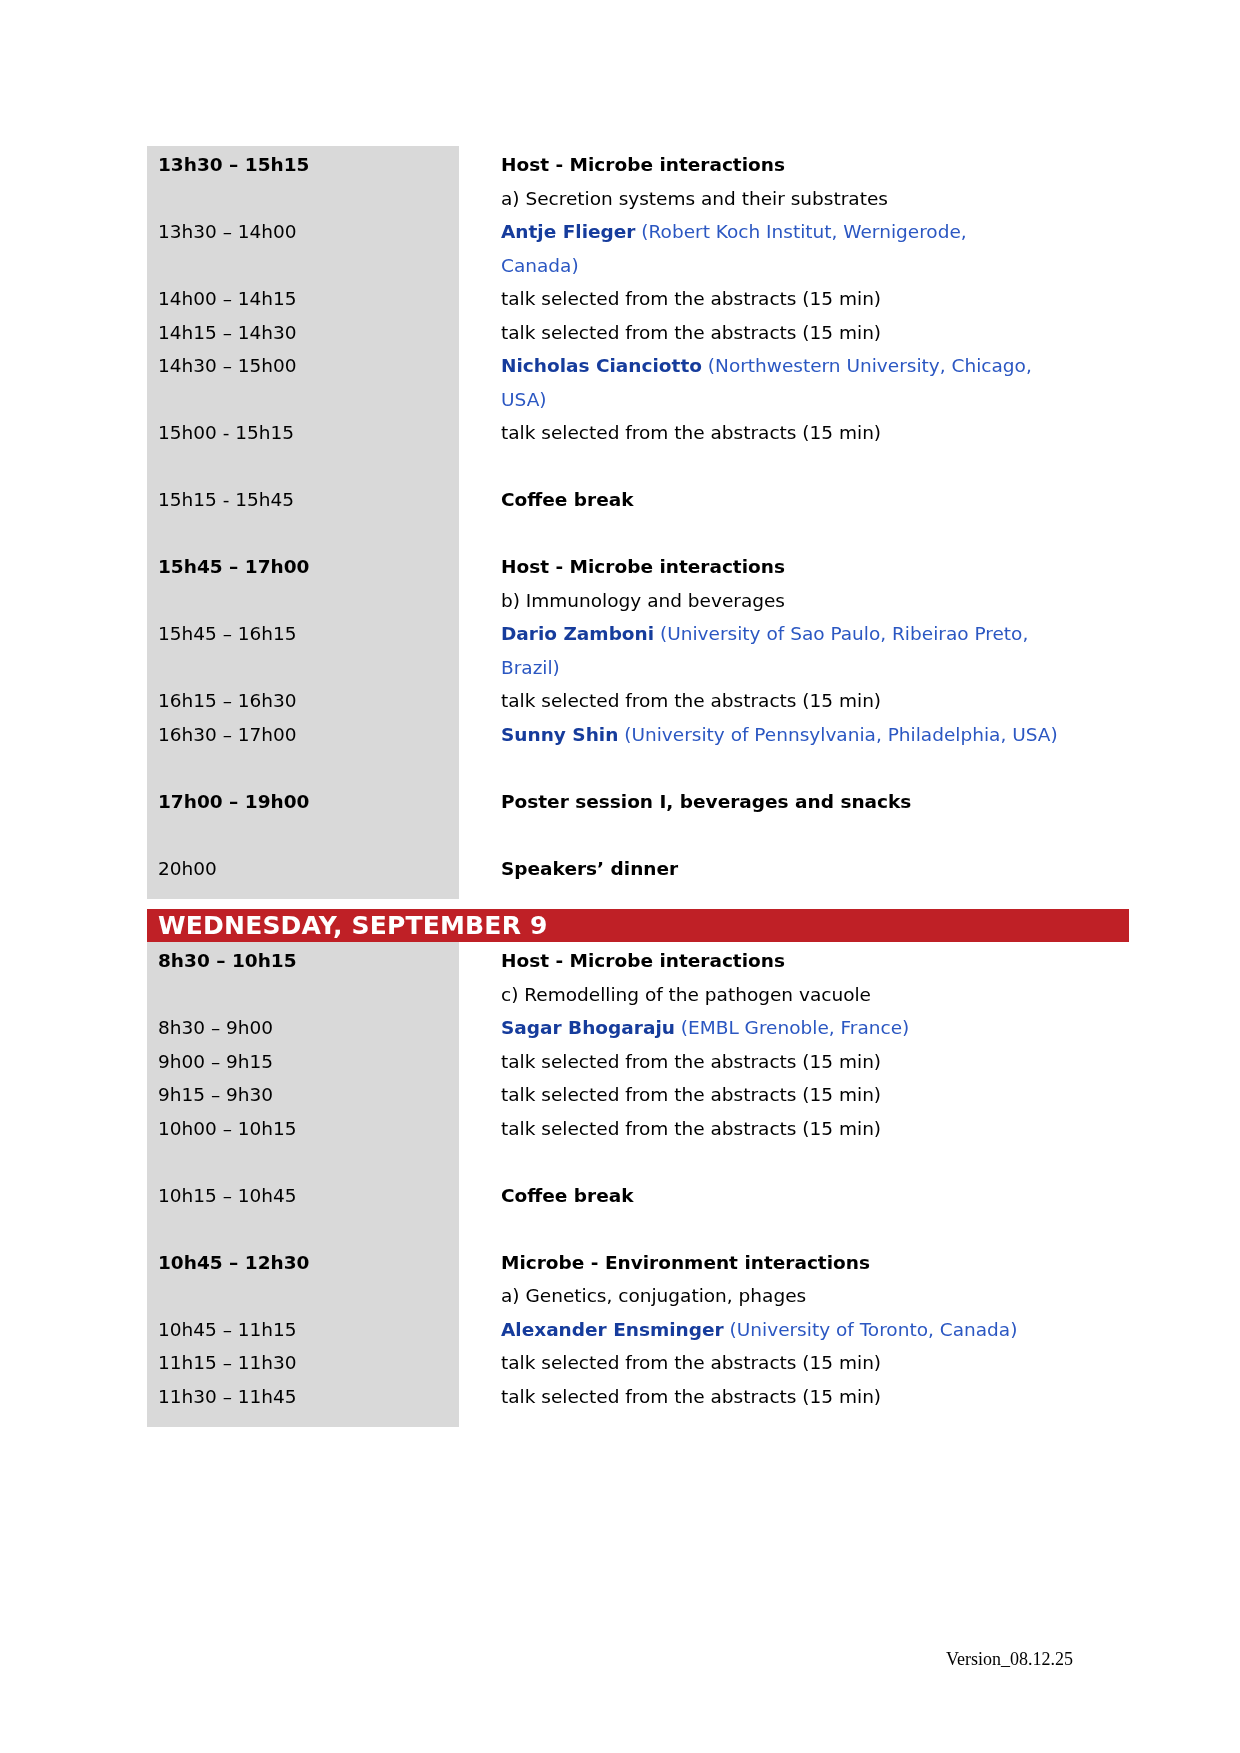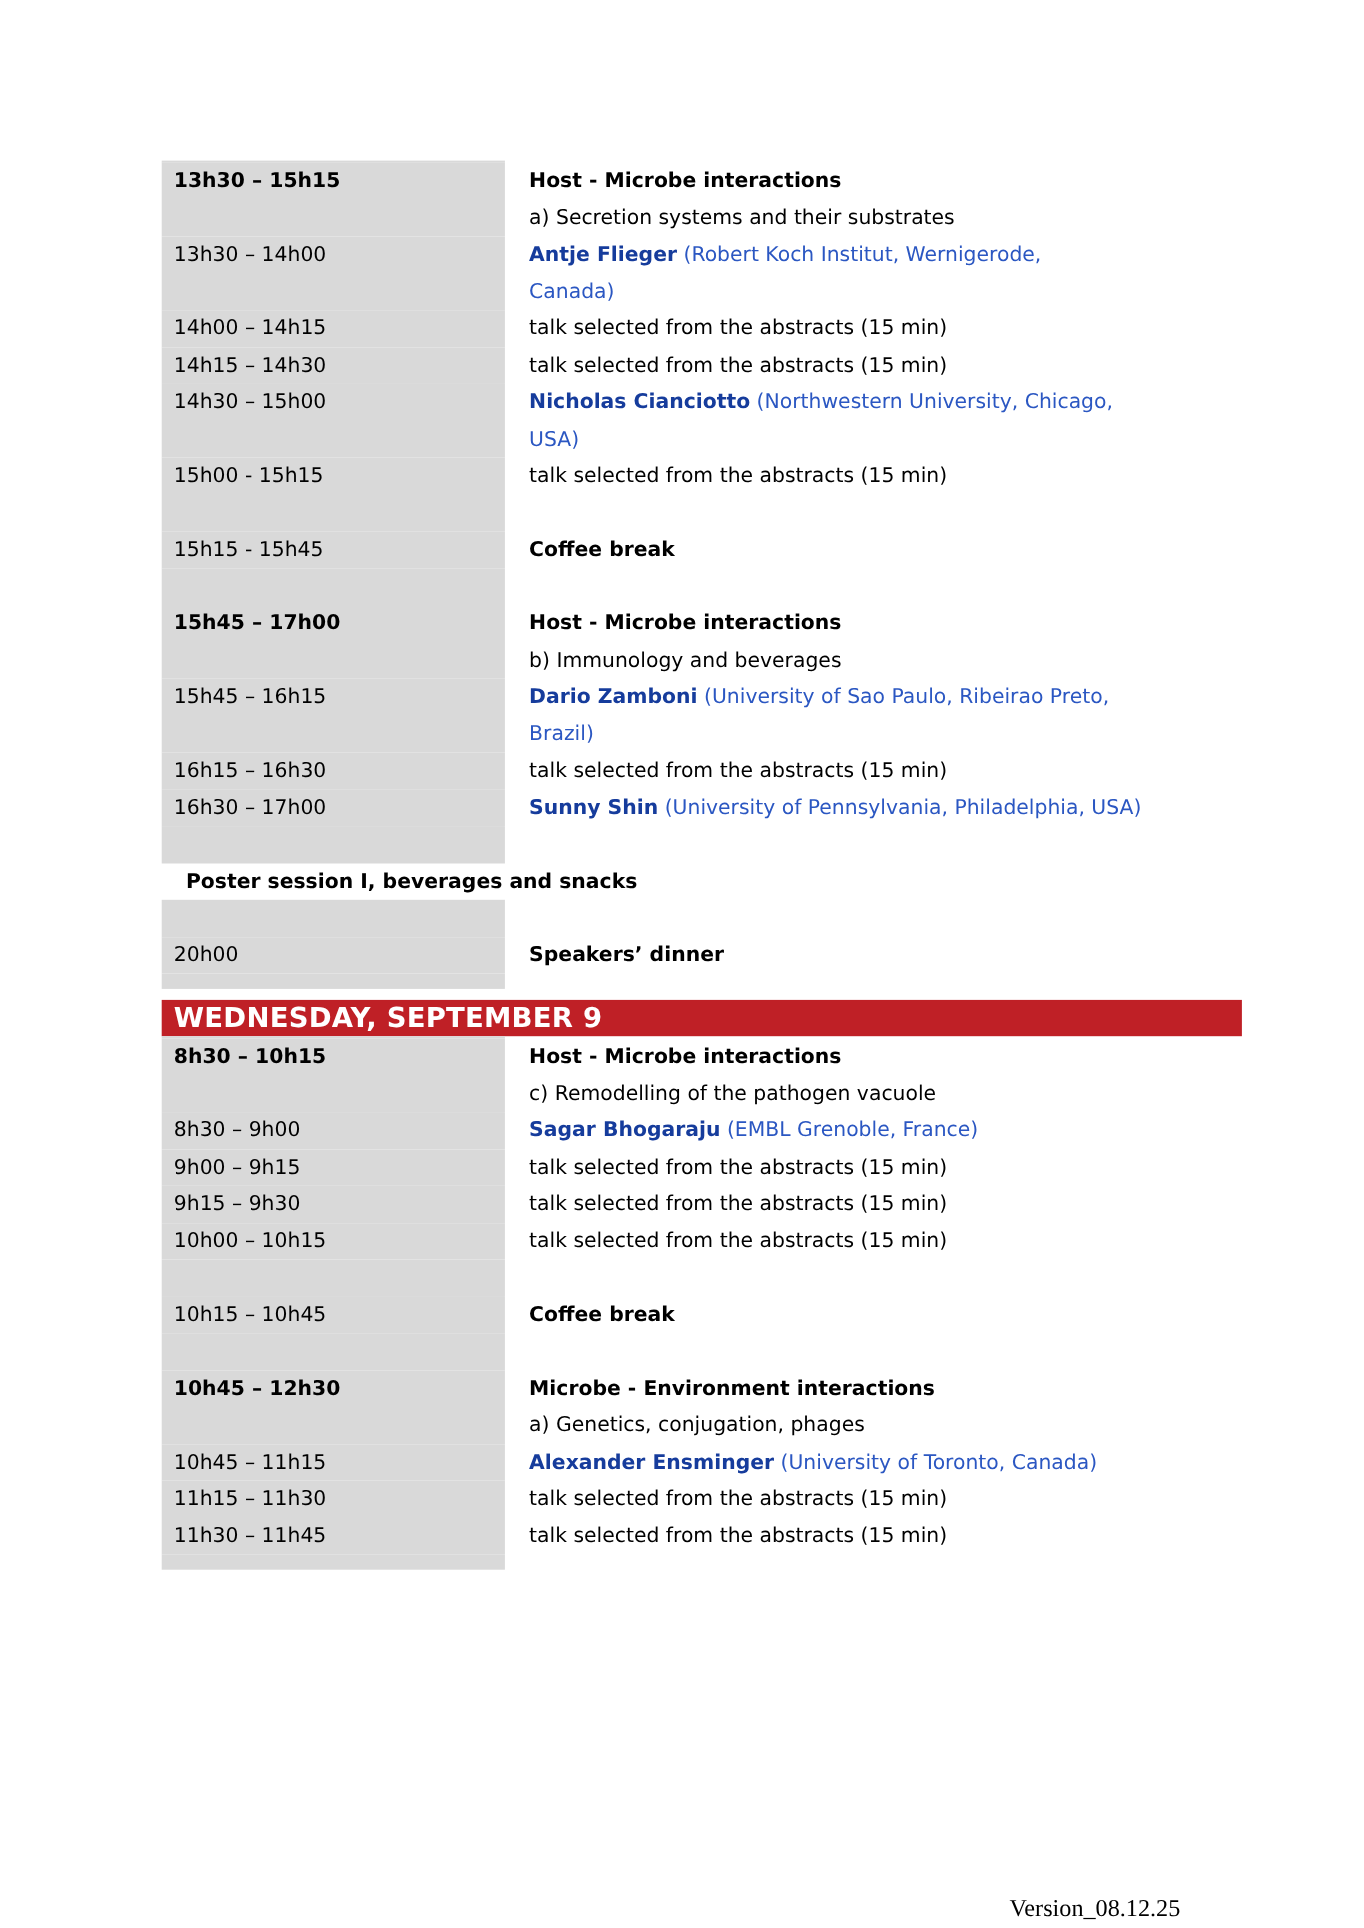--- a/index.html
+++ b/index.html
@@ -9,34 +9,34 @@
     --affil-blue:#2b57c2;
     --text:#000000;
   }
   *{margin:0;padding:0;box-sizing:border-box;}
   html,body{width:1240px;height:1753px;background:#ffffff;overflow:hidden;}
   body{font-family:"DejaVu Sans","Liberation Sans",sans-serif;color:var(--text);font-size:18.5px;}
   .doc{position:absolute;left:147px;top:146px;width:982px;}
   .sched{width:982px;}
   .sched-pad-top{height:2px;}
   .sched-pad-bottom{height:14px;}
-  .row{display:flex;width:982px;}
+  .row{display:flex;width:982px;gap:20px;}
   .c1{width:312px;background:var(--gray);padding-left:11px;flex:none;}
   .c2{width:670px;padding-left:22px;padding-right:10px;flex:none;}
   .c1,.c2{line-height:33.5px;}
   .spacer .c1,.spacer .c2{height:33.5px;}
   .pad .c1,.pad .c2{height:100%;}
   .b{font-weight:bold;}
   .name{font-weight:bold;color:var(--name-blue);}
   .affil{color:var(--affil-blue);}
   .gap{height:10px;}
   .daybar{height:33px;background:var(--red);display:flex;align-items:center;padding-left:11px;}
   .daybar-label{color:#ffffff;font-weight:bold;font-size:25px;letter-spacing:0.2px;}
-  .version{position:absolute;left:147px;top:1722px;width:926px;text-align:right;
-           font-family:"Liberation Serif","DejaVu Serif",serif;font-size:22px;color:#000;}
+  .version{position:absolute;left:147px;top:1649px;width:926px;text-align:right;
+           font-family:"Liberation Serif","DejaVu Serif",serif;font-size:18px;color:#000;}
 </style>
 </head>
 <body>
 
 <div class="doc">
 
   <div class="sched">
     <div class="row pad sched-pad-top">
         <div class="c1"></div>
         <div class="c2"></div>
@@ -127,20 +127,21 @@
           <span class="affil">(University of Pennsylvania, Philadelphia, USA)</span></div>
       </div>
     </div>
 
     <div class="row spacer">
         <div class="c1"></div>
         <div class="c2"></div>
       </div>
 
     <div class="row">
+      <div class="c1 b">17h00 – 19h00</div>
       <div class="c2 b">Poster session I, beverages and snacks</div>
     </div>
 
     <div class="row spacer">
         <div class="c1"></div>
         <div class="c2"></div>
       </div>
 
     <div class="row">
       <div class="c1">20h00</div>

